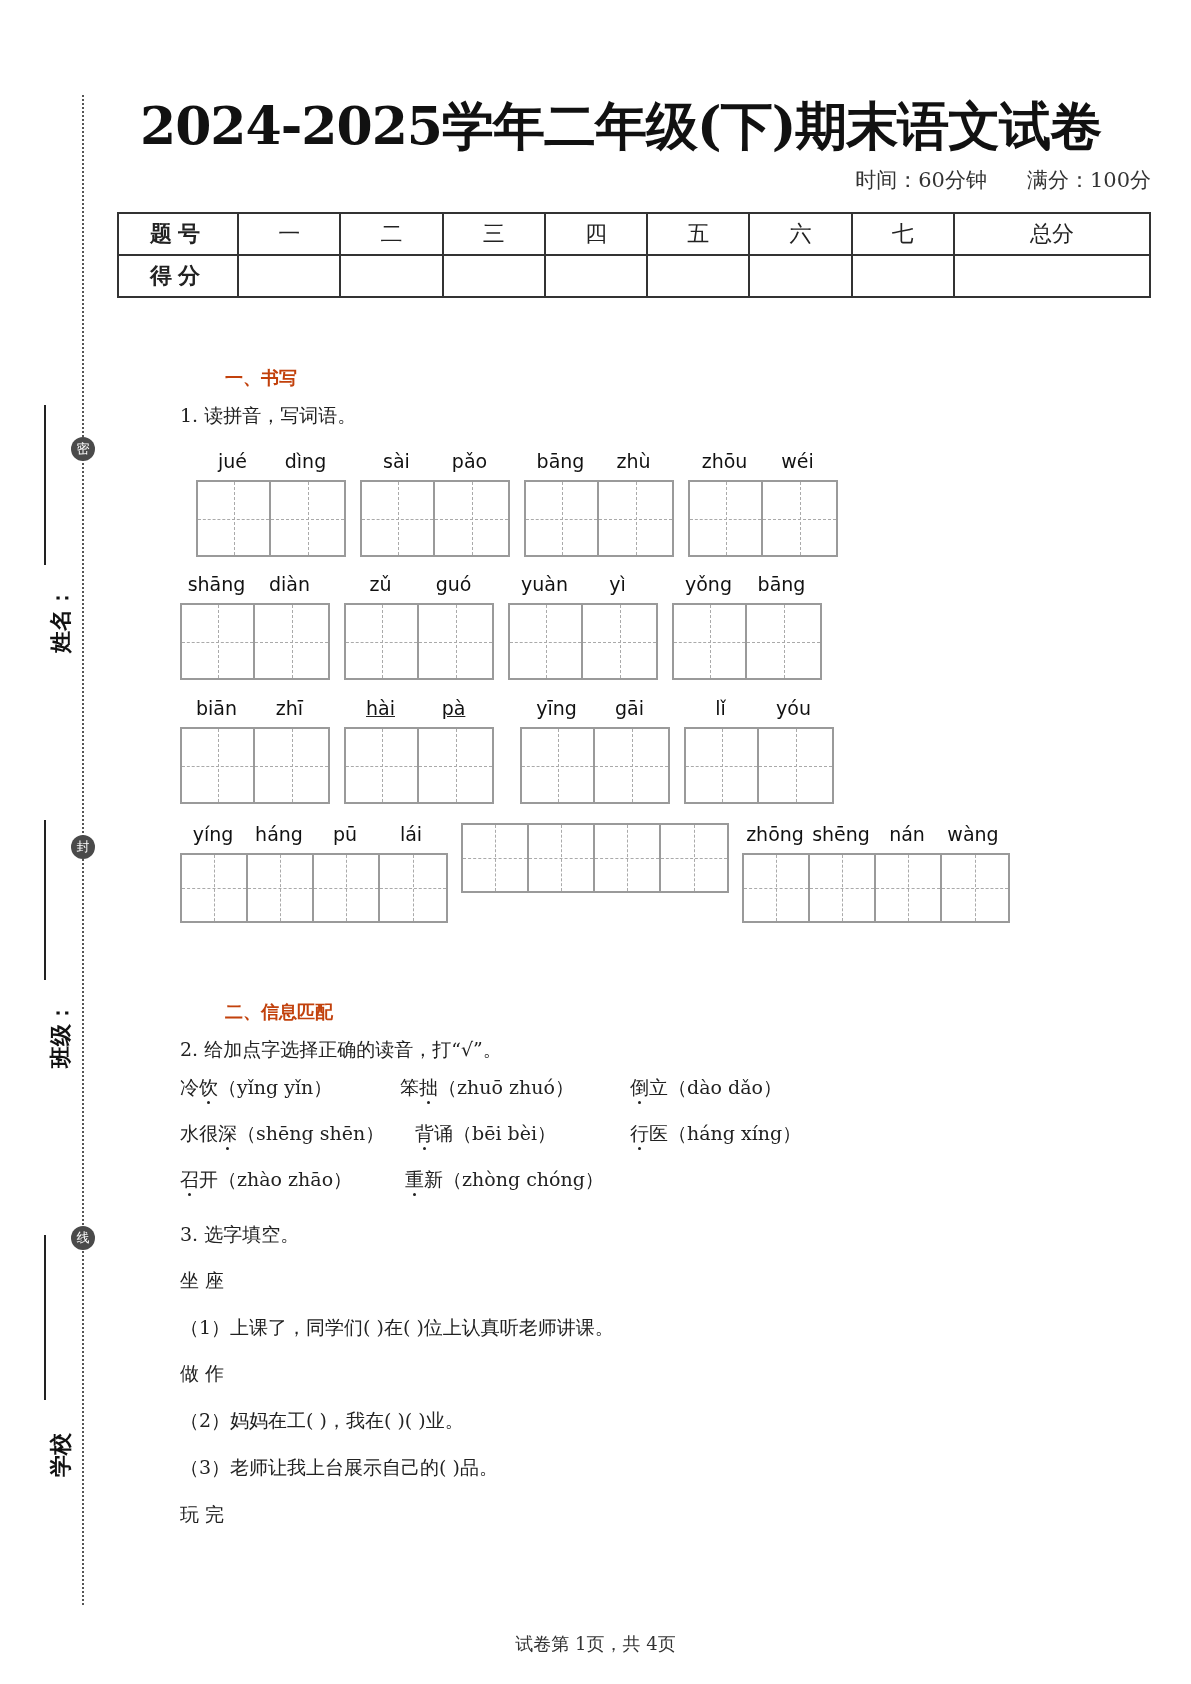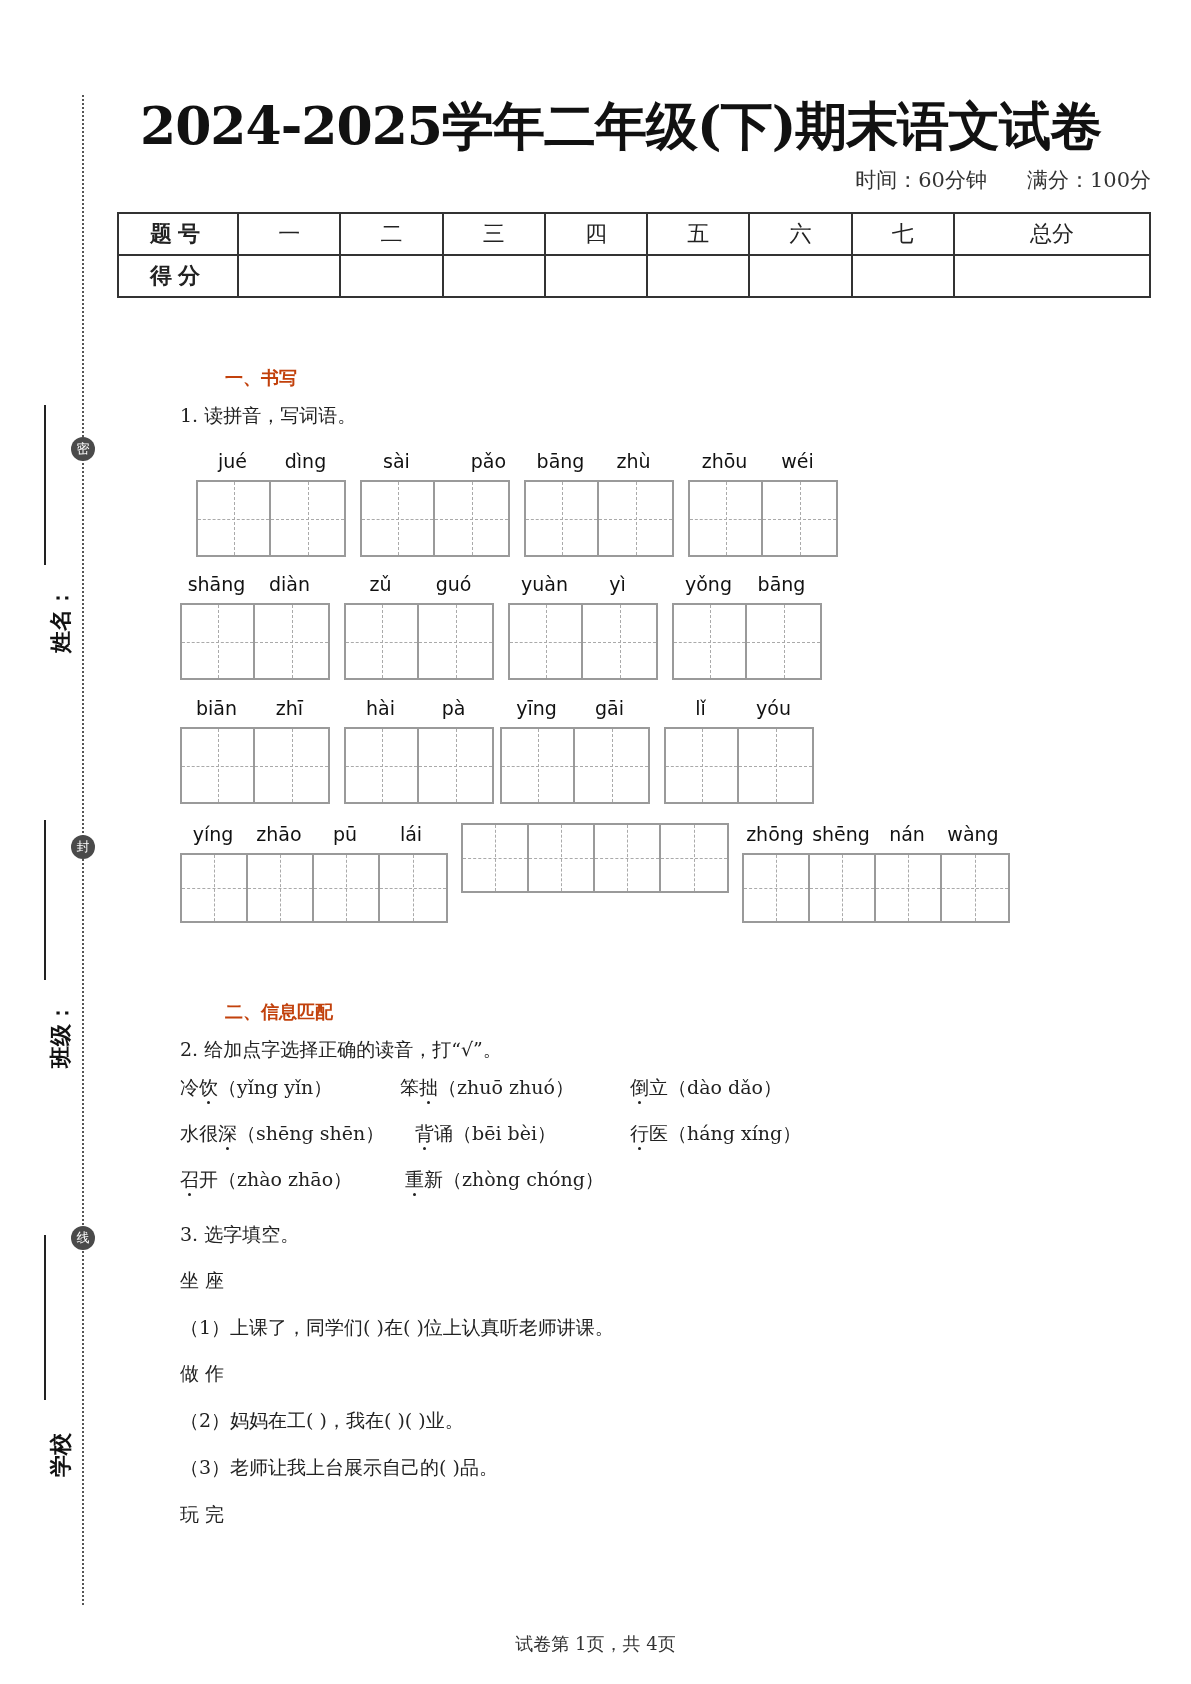--- a/index.html
+++ b/index.html
@@ -137,21 +137,21 @@
           <span class="pinyin" style="width: 73px;">dìng</span>
         </div>
         <div class="boxes">
           <div class="box" style="width: 73px; height: 73px;"></div>
           <div class="box" style="width: 73px; height: 73px;"></div>
         </div>
       </div>
       <div class="word-group" style="margin-right: 14px;">
         <div class="pinyin-row">
           <span class="pinyin" style="width: 73px;">sài</span>
-          <span class="pinyin" style="width: 73px; text-align: right;">pǎo</span>
+          <span class="pinyin" style="width: 73px;">pǎo</span>
         </div>
         <div class="boxes">
           <div class="box" style="width: 73px; height: 73px;"></div>
           <div class="box" style="width: 73px; height: 73px;"></div>
         </div>
       </div>
       <div class="word-group" style="margin-right: 14px;">
         <div class="pinyin-row">
           <span class="pinyin" style="width: 73px;">bāng</span>
           <span class="pinyin" style="width: 73px;">zhù</span>
@@ -218,21 +218,21 @@
       <div class="word-group" style="margin-right: 14px;">
         <div class="pinyin-row">
           <span class="pinyin" style="width: 73px;">biān</span>
           <span class="pinyin" style="width: 73px;">zhī</span>
         </div>
         <div class="boxes">
           <div class="box" style="width: 73px; height: 73px;"></div>
           <div class="box" style="width: 73px; height: 73px;"></div>
         </div>
       </div>
-      <div class="word-group" style="margin-right: 6px;">
+      <div class="word-group" style="margin-right: 26px; text-decoration: underline;">
         <div class="pinyin-row">
           <span class="pinyin" style="width: 73px;">hài</span>
           <span class="pinyin" style="width: 73px;">pà</span>
         </div>
         <div class="boxes">
           <div class="box" style="width: 73px; height: 73px;"></div>
           <div class="box" style="width: 73px; height: 73px;"></div>
         </div>
       </div>
       <div class="word-group" style="margin-right: 14px;">
@@ -253,21 +253,21 @@
         <div class="boxes">
           <div class="box" style="width: 73px; height: 73px;"></div>
           <div class="box" style="width: 73px; height: 73px;"></div>
         </div>
       </div>
     </div>
     <div class="grid-row" style="top: 823px;">
       <div class="word-group" style="margin-right: 13px;">
         <div class="pinyin-row">
           <span class="pinyin" style="width: 66px;">yíng</span>
-          <span class="pinyin" style="width: 66px;">zhāo</span>
+          <span class="pinyin" style="width: 66px;">háng</span>
           <span class="pinyin" style="width: 66px;">pū</span>
           <span class="pinyin" style="width: 66px;">lái</span>
         </div>
         <div class="boxes">
           <div class="box" style="width: 66px; height: 66px;"></div>
           <div class="box" style="width: 66px; height: 66px;"></div>
           <div class="box" style="width: 66px; height: 66px;"></div>
           <div class="box" style="width: 66px; height: 66px;"></div>
         </div>
       </div>

